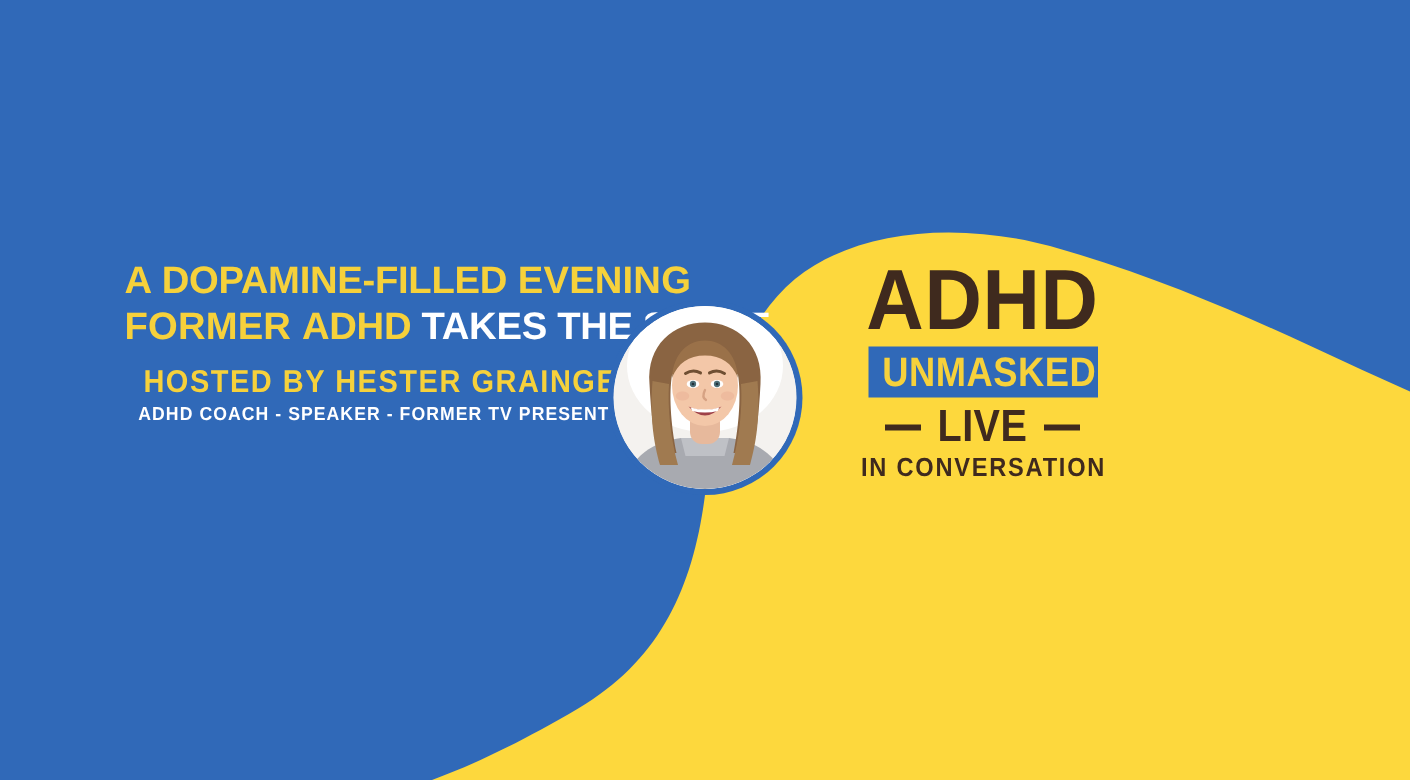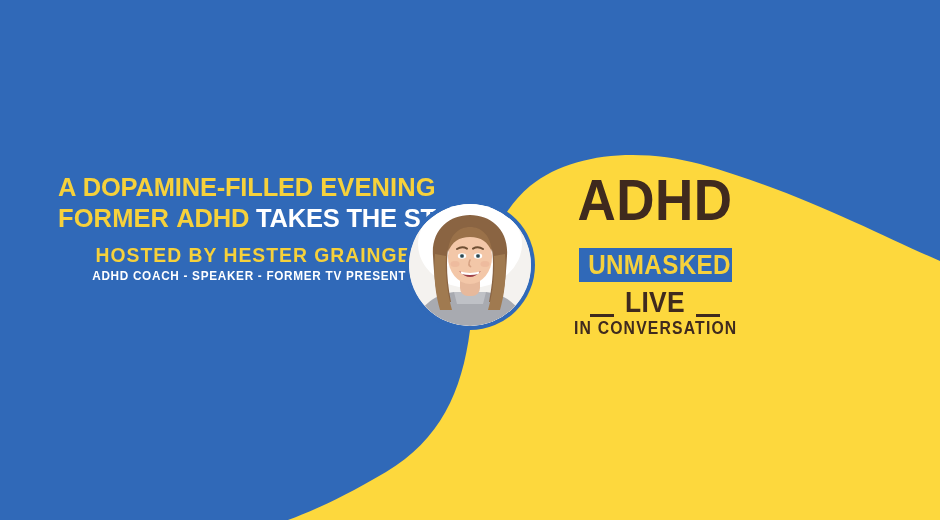--- a/index.html
+++ b/index.html
@@ -34,20 +34,21 @@
     width: 380px;
     z-index: 4;
   }
   .headline-line {
     font-size: 25.5px;
     line-height: 31px;
     font-weight: 700;
     letter-spacing: 0.1px;
     white-space: nowrap;
     font-family: "Liberation Sans", sans-serif;
+    margin-left: 25px;
   }
   .hl-yellow { color: #f6d13b; }
   .hl-yellow-strong { color: #f6d13b; font-weight: 900; letter-spacing: -0.2px; }
   .hl-white { color: #ffffff; font-weight: 900; letter-spacing: -0.2px; }
 
   #host-block {
     position: absolute;
     left: 82px;
     top: 243px;
     width: 340px;
@@ -104,38 +105,38 @@
     color: #3f2a1e;
     font-size: 57px;
     line-height: 56px;
     font-weight: 900;
     letter-spacing: 0.5px;
     transform: scaleX(0.93);
     transform-origin: center;
     white-space: nowrap;
   }
   #logo-unmasked-bar {
-    margin: 20px auto 0 auto;
+    margin: 3px auto 0 auto;
     background: #3069b8;
     width: 153px;
     padding: 3px 0 4px 0;
   }
   #logo-unmasked {
     color: #f6d13b;
     font-size: 27.5px;
     line-height: 27px;
     font-weight: 900;
     letter-spacing: 0.4px;
     transform: scaleX(0.88);
     transform-origin: center;
     white-space: nowrap;
   }
   #logo-live-row {
     display: flex;
-    align-items: flex-end;
+    align-items: center;
     justify-content: center;
     gap: 7px;
     margin-top: 5px;
   }
   .live-dash {
     display: block;
     width: 24px;
     height: 3.5px;
     background: #3f2a1e;
   }

